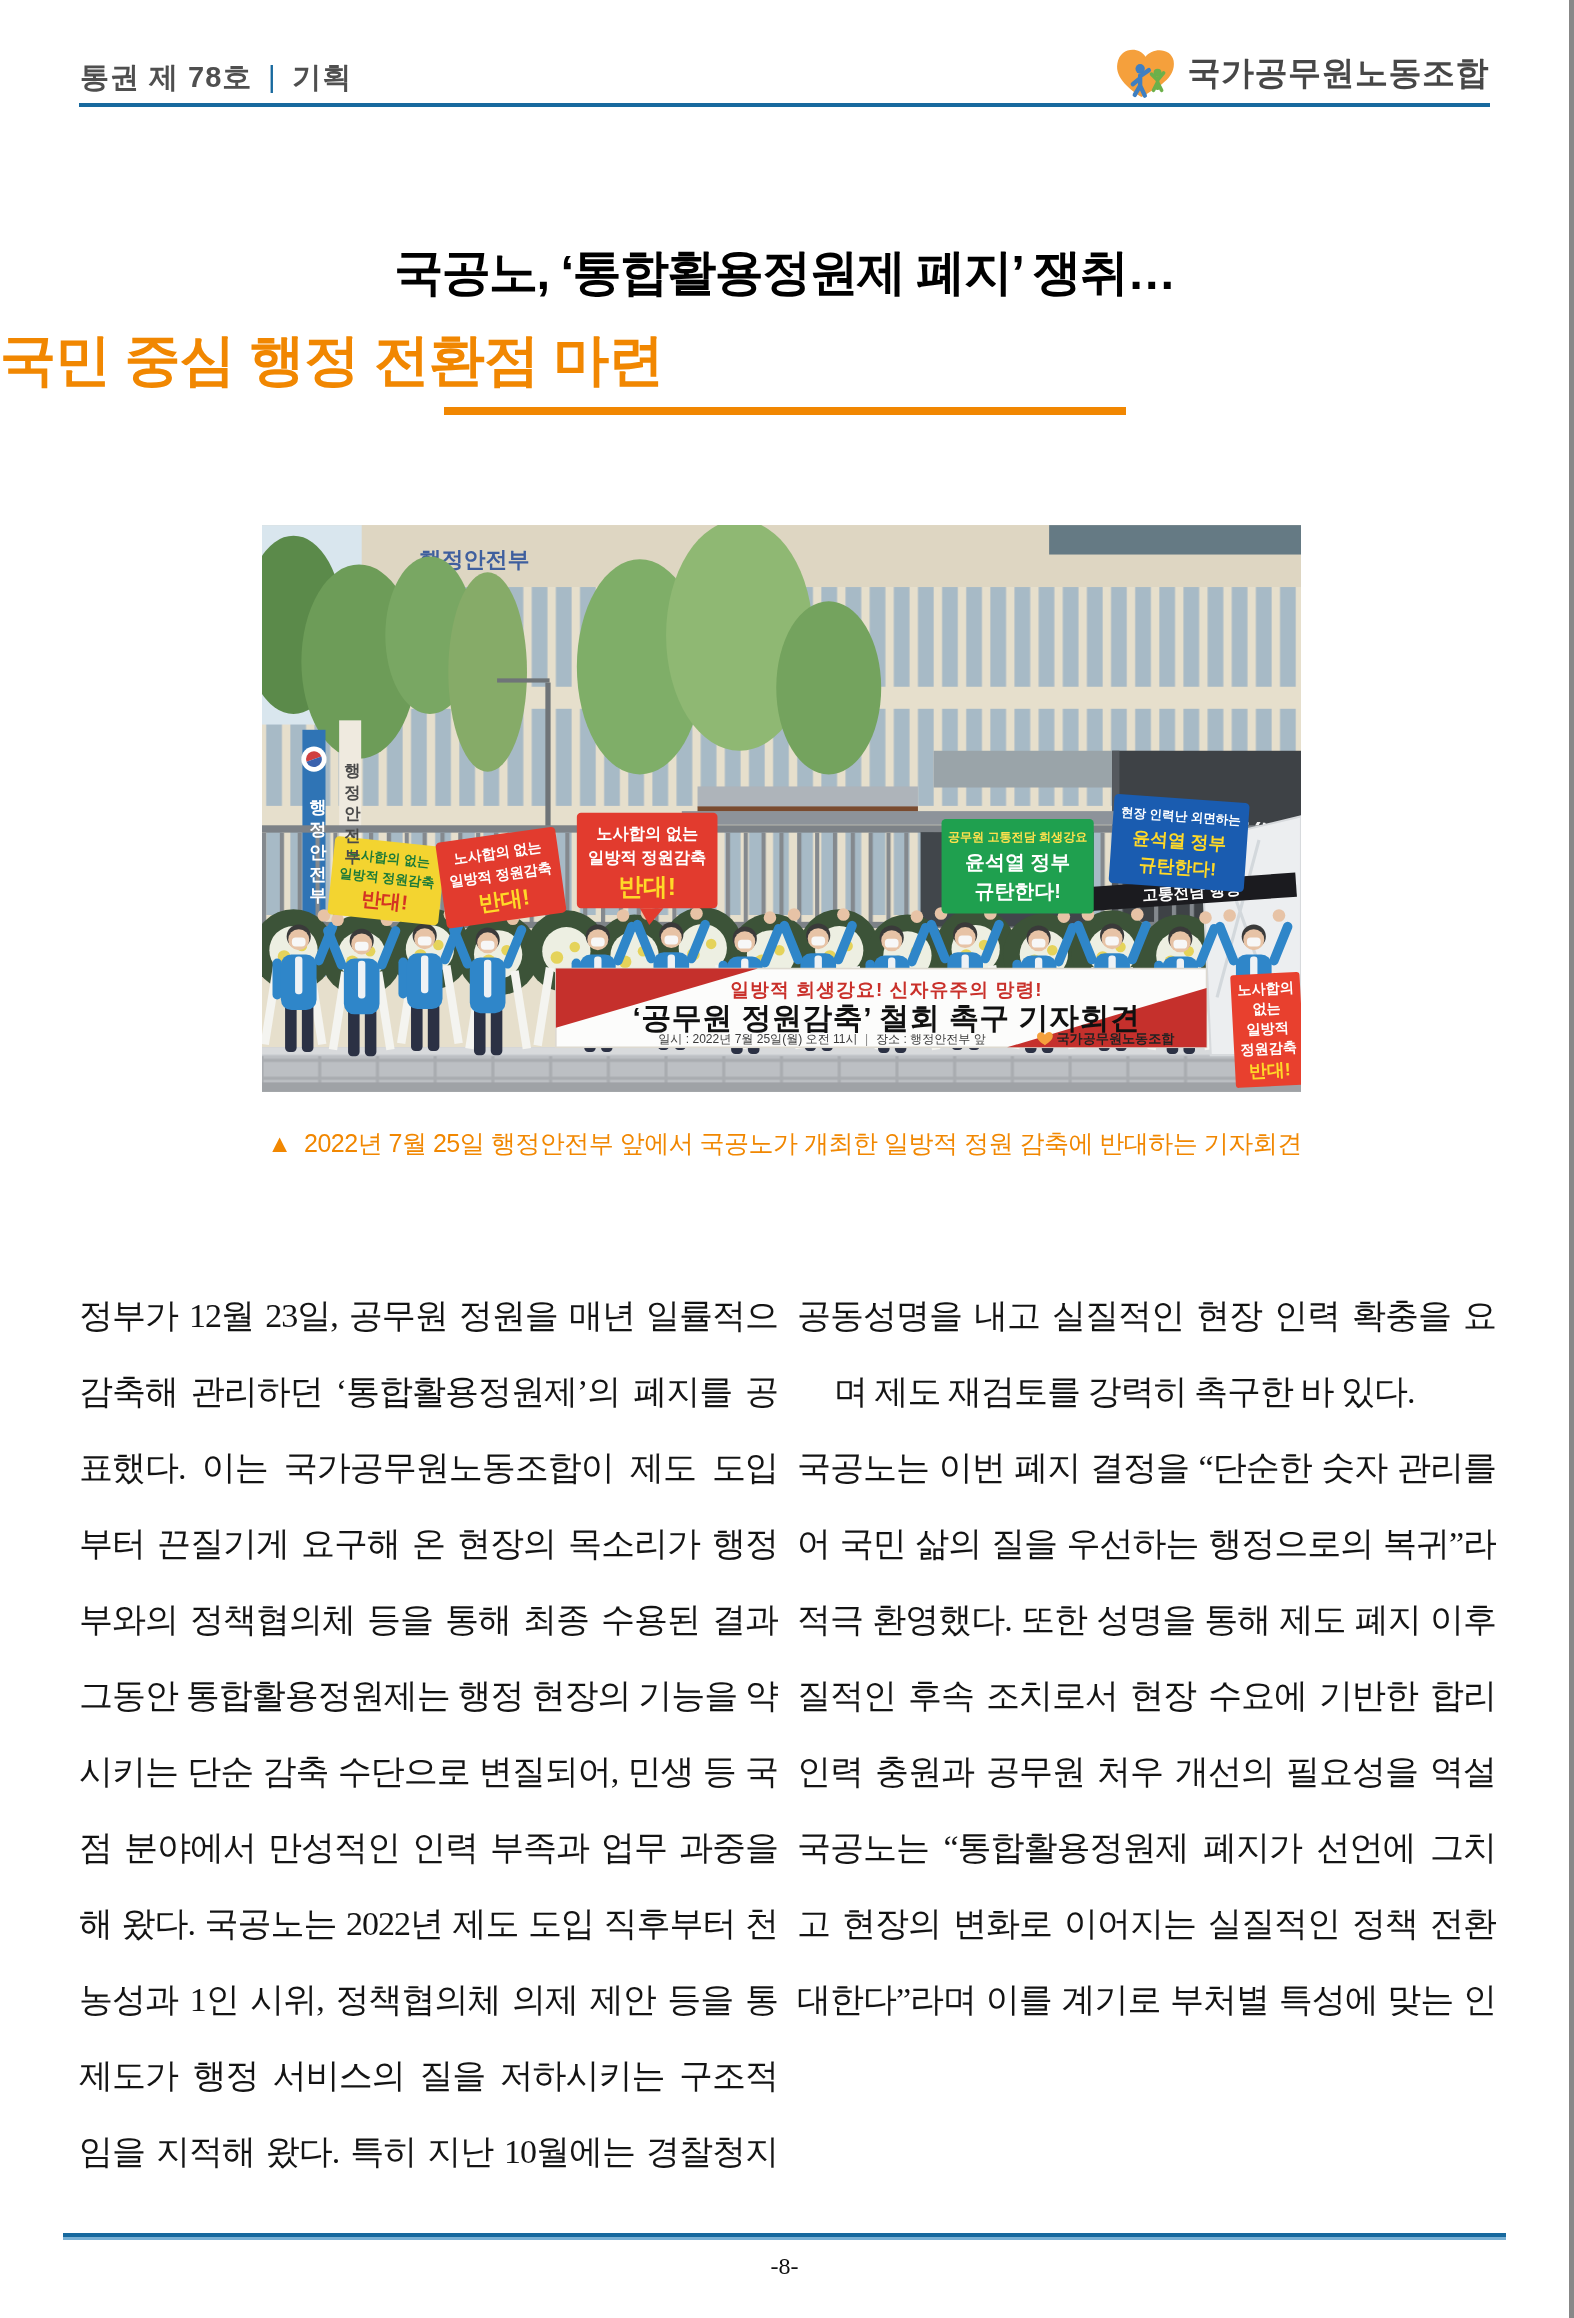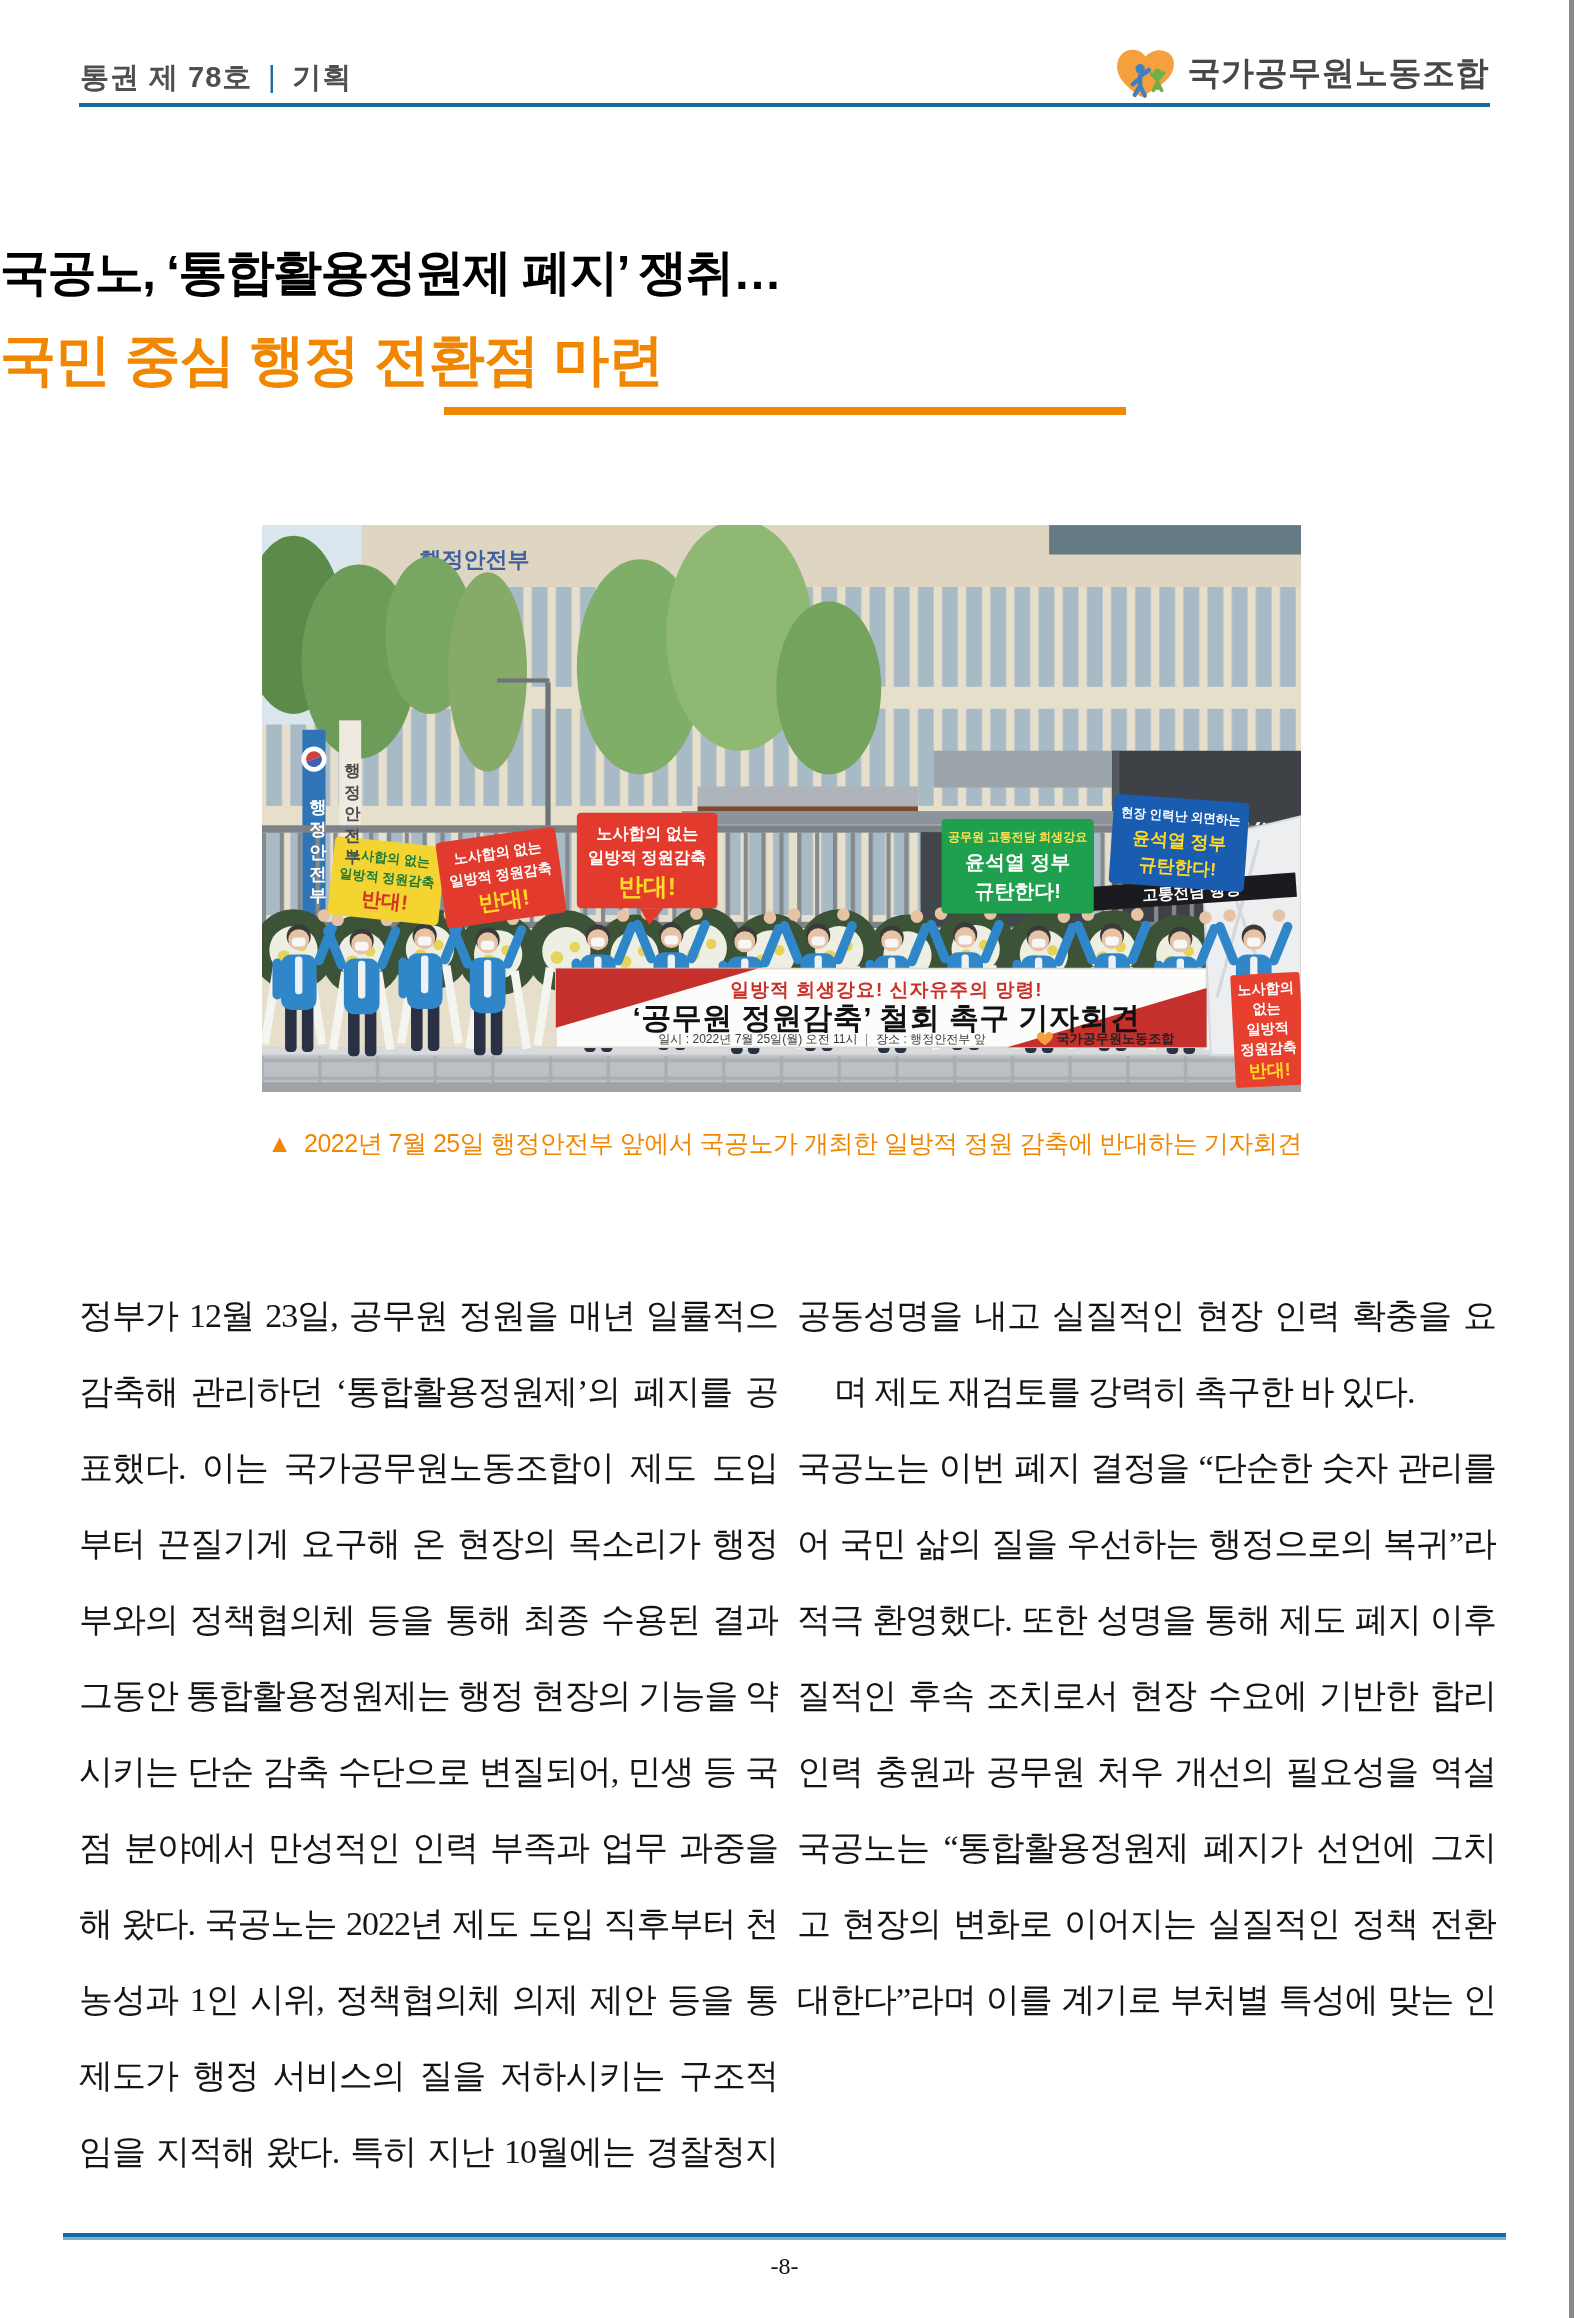--- a/index.html
+++ b/index.html
@@ -11,21 +11,21 @@
   .header-issue{
     position:absolute;left:80px;top:58px;font-size:29px;font-weight:bold;
     color:#4f4f4f;letter-spacing:1px;white-space:nowrap;
   }
   .header-issue .divider{color:#17699e;font-weight:normal;margin:0 15.7px;}
   .brand{position:absolute;right:80px;top:46px;display:flex;align-items:center;gap:8.4px;}
   .brand svg{width:67px;height:55px;display:block;}
   .brand-name{font-size:33px;font-weight:bold;color:#474747;letter-spacing:0.5px;}
   .header-rule{position:absolute;left:79px;right:79px;top:103px;height:4.2px;background:#17699e;}
   
-  .headline1{position:absolute;left:0;right:0;top:240px;
+  .headline1{position:absolute;left:0;right:0;top:240px;text-align:center;
     font-size:49px;font-weight:800;color:#000;letter-spacing:-1.6px;}
   .headline2{position:absolute;left:0;right:0;top:323px;text-align:left;
     font-size:56px;font-weight:800;color:#f18701;letter-spacing:-1px;}
   .headline-underline{position:absolute;left:50%;transform:translateX(-50%);
     top:407px;width:682px;height:8.4px;background:#f18701;}
   
   .photo{position:absolute;left:262px;top:525px;width:1039px;height:567px;
     background:#e6dfcc;overflow:hidden;}
   .photo svg{display:block;width:100%;height:100%;font-family:"Liberation Sans","DejaVu Sans",sans-serif;}
   .pillar-label{position:absolute;writing-mode:vertical-rl;text-orientation:upright;

